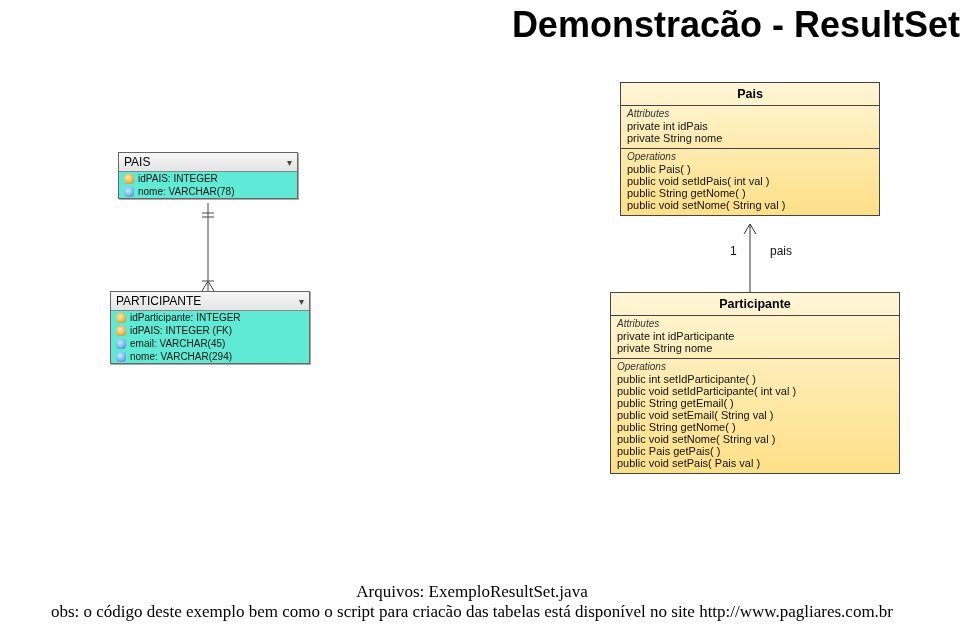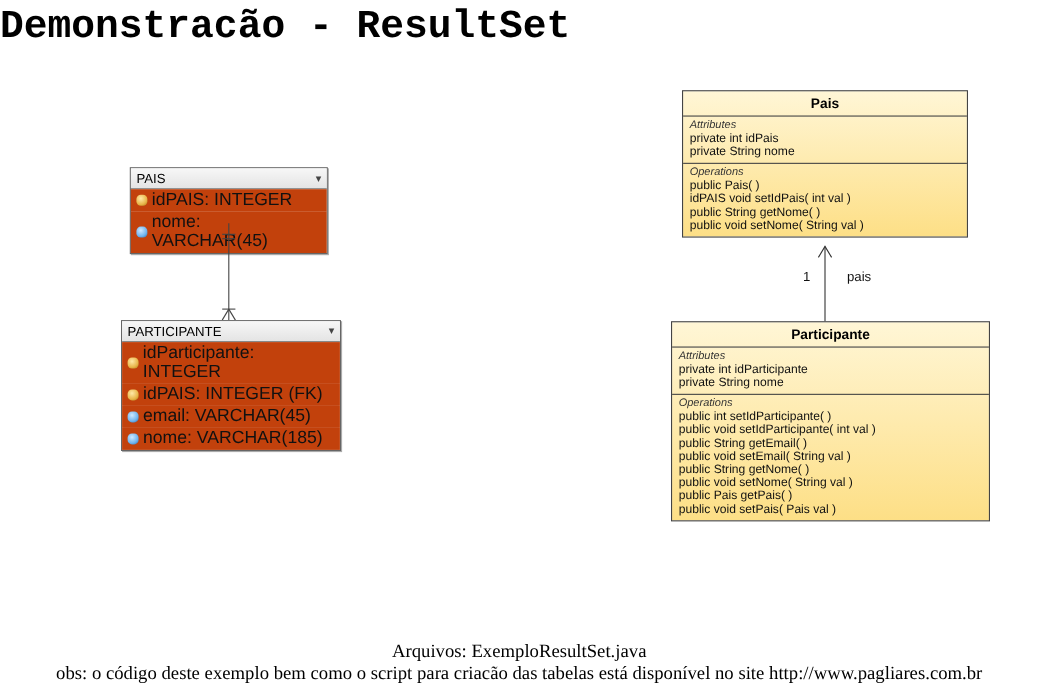--- a/index.html
+++ b/index.html
@@ -8,22 +8,22 @@
     width: 960px; height: 627px;
     font-family: "Helvetica Neue", Helvetica, Arial, sans-serif;
     background: #fff;
     position: relative;
     overflow: hidden;
   }
   .title {
     position: absolute;
     left: 0; right: 0;
     top: 4px;
-    text-align: left;
-    font-family: Liberation Mono, monospace;
+    text-align: right;
+    font-family: Liberation Sans, sans-serif;
     font-weight: 700;
     font-size: 36px;
     color: #000;
   }
   
   .db-table {
     position: absolute;
     font-family: Arial, sans-serif;
     border: 1px solid #666;
     background: #f0f0f0;
@@ -33,26 +33,26 @@
     background: linear-gradient(#f7f7f7,#e4e4e4);
     border-bottom: 1px solid #888;
     font-size: 12px;
     padding: 2px 5px;
     display: flex;
     justify-content: space-between;
     align-items: center;
   }
   .db-header .arrow { font-size: 10px; color:#444; }
   .db-row {
-    font-size: 16px;
+    font-size: 10px;
     padding: 1px 5px;
     display: flex;
     align-items: center;
     gap: 4px;
-    background: #c2410c;
+    background: #5eead4;
     color:#111;
   }
   .db-row:last-child { border-bottom: none; }
   .pk-icon, .col-icon {
     width: 10px; height: 10px;
     display: inline-block;
     border-radius: 4px;
   }
   .pk-icon { background: radial-gradient(circle at 40% 35%, #ffe9a8, #e8b64a 60%, #a67514); }
   .col-icon { background: radial-gradient(circle at 40% 35%, #cfe8ff, #6fb4ee 60%, #2566a7); }
@@ -114,21 +114,21 @@
   <div class="db-header">
     <span>PAIS</span>
     <span class="arrow">▾</span>
   </div>
   <div class="db-row">
     <span class="pk-icon"></span>
     <span>idPAIS: INTEGER</span>
   </div>
   <div class="db-row">
     <span class="col-icon"></span>
-    <span>nome: VARCHAR(45)</span>
+    <span>nome: VARCHAR(78)</span>
   </div>
 </div>
 
 <svg class="conn" style="left:200px; top:203px;" width="20" height="90">
   <line x1="8" y1="0" x2="8" y2="88" stroke="#444" stroke-width="1"></line>
   <line x1="2" y1="10" x2="14" y2="10" stroke="#444"></line>
   <line x1="2" y1="14" x2="14" y2="14" stroke="#444"></line>
   <line x1="8" y1="78" x2="2" y2="88" stroke="#444"></line>
   <line x1="8" y1="78" x2="14" y2="88" stroke="#444"></line>
   <line x1="2" y1="78" x2="14" y2="78" stroke="#444"></line>
@@ -146,35 +146,35 @@
   <div class="db-row">
     <span class="pk-icon"></span>
     <span>idPAIS: INTEGER (FK)</span>
   </div>
   <div class="db-row">
     <span class="col-icon"></span>
     <span>email: VARCHAR(45)</span>
   </div>
   <div class="db-row">
     <span class="col-icon"></span>
-    <span>nome: VARCHAR(185)</span>
+    <span>nome: VARCHAR(294)</span>
   </div>
 </div>
 
 <div class="uml" style="left:620px; top:82px; width:260px;">
   <div class="name">Pais</div>
   <div class="section">
     <div class="section-label">Attributes</div>
     <div class="line">private int idPais</div>
     <div class="line">private String nome</div>
   </div>
   <div class="section">
     <div class="section-label">Operations</div>
     <div class="line">public Pais( )</div>
-    <div class="line">idPAIS void  setIdPais( int val )</div>
+    <div class="line">public void  setIdPais( int val )</div>
     <div class="line">public String  getNome( )</div>
     <div class="line">public void  setNome( String val )</div>
   </div>
 </div>
 
 <svg class="conn" style="left:740px; top:224px;" width="24" height="70">
   <line x1="10" y1="0" x2="10" y2="68" stroke="#333" stroke-width="1"></line>
   <polyline points="4,10 10,0 16,10" fill="none" stroke="#333" stroke-width="1"></polyline>
 </svg>
 <div class="assoc-label" style="left:730px; top:244px;">1</div>

